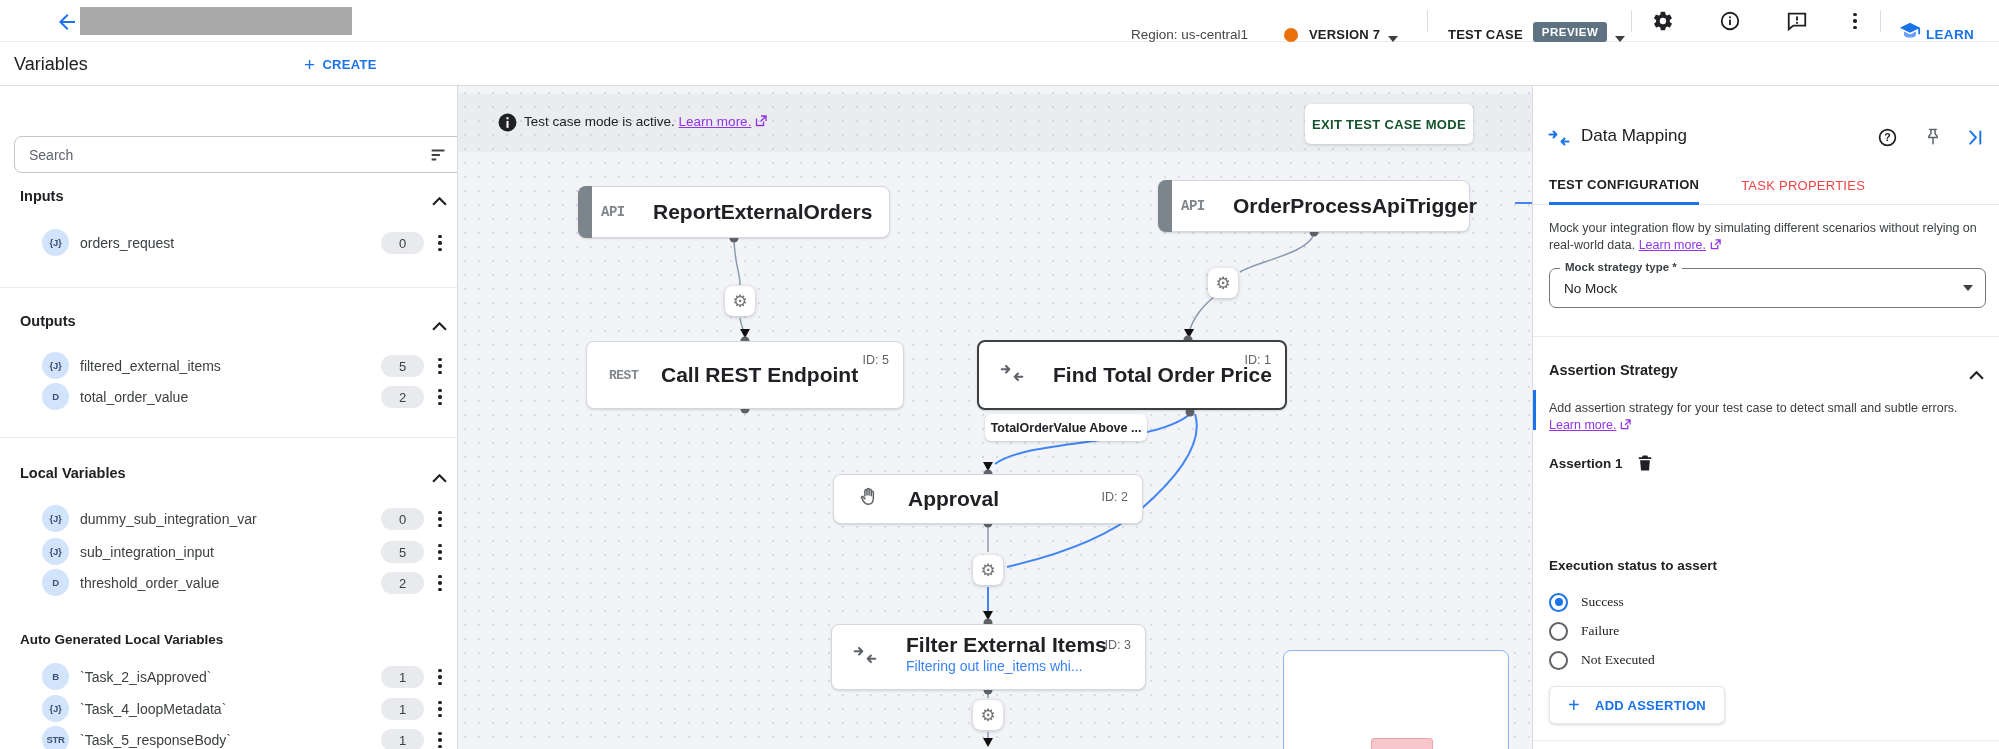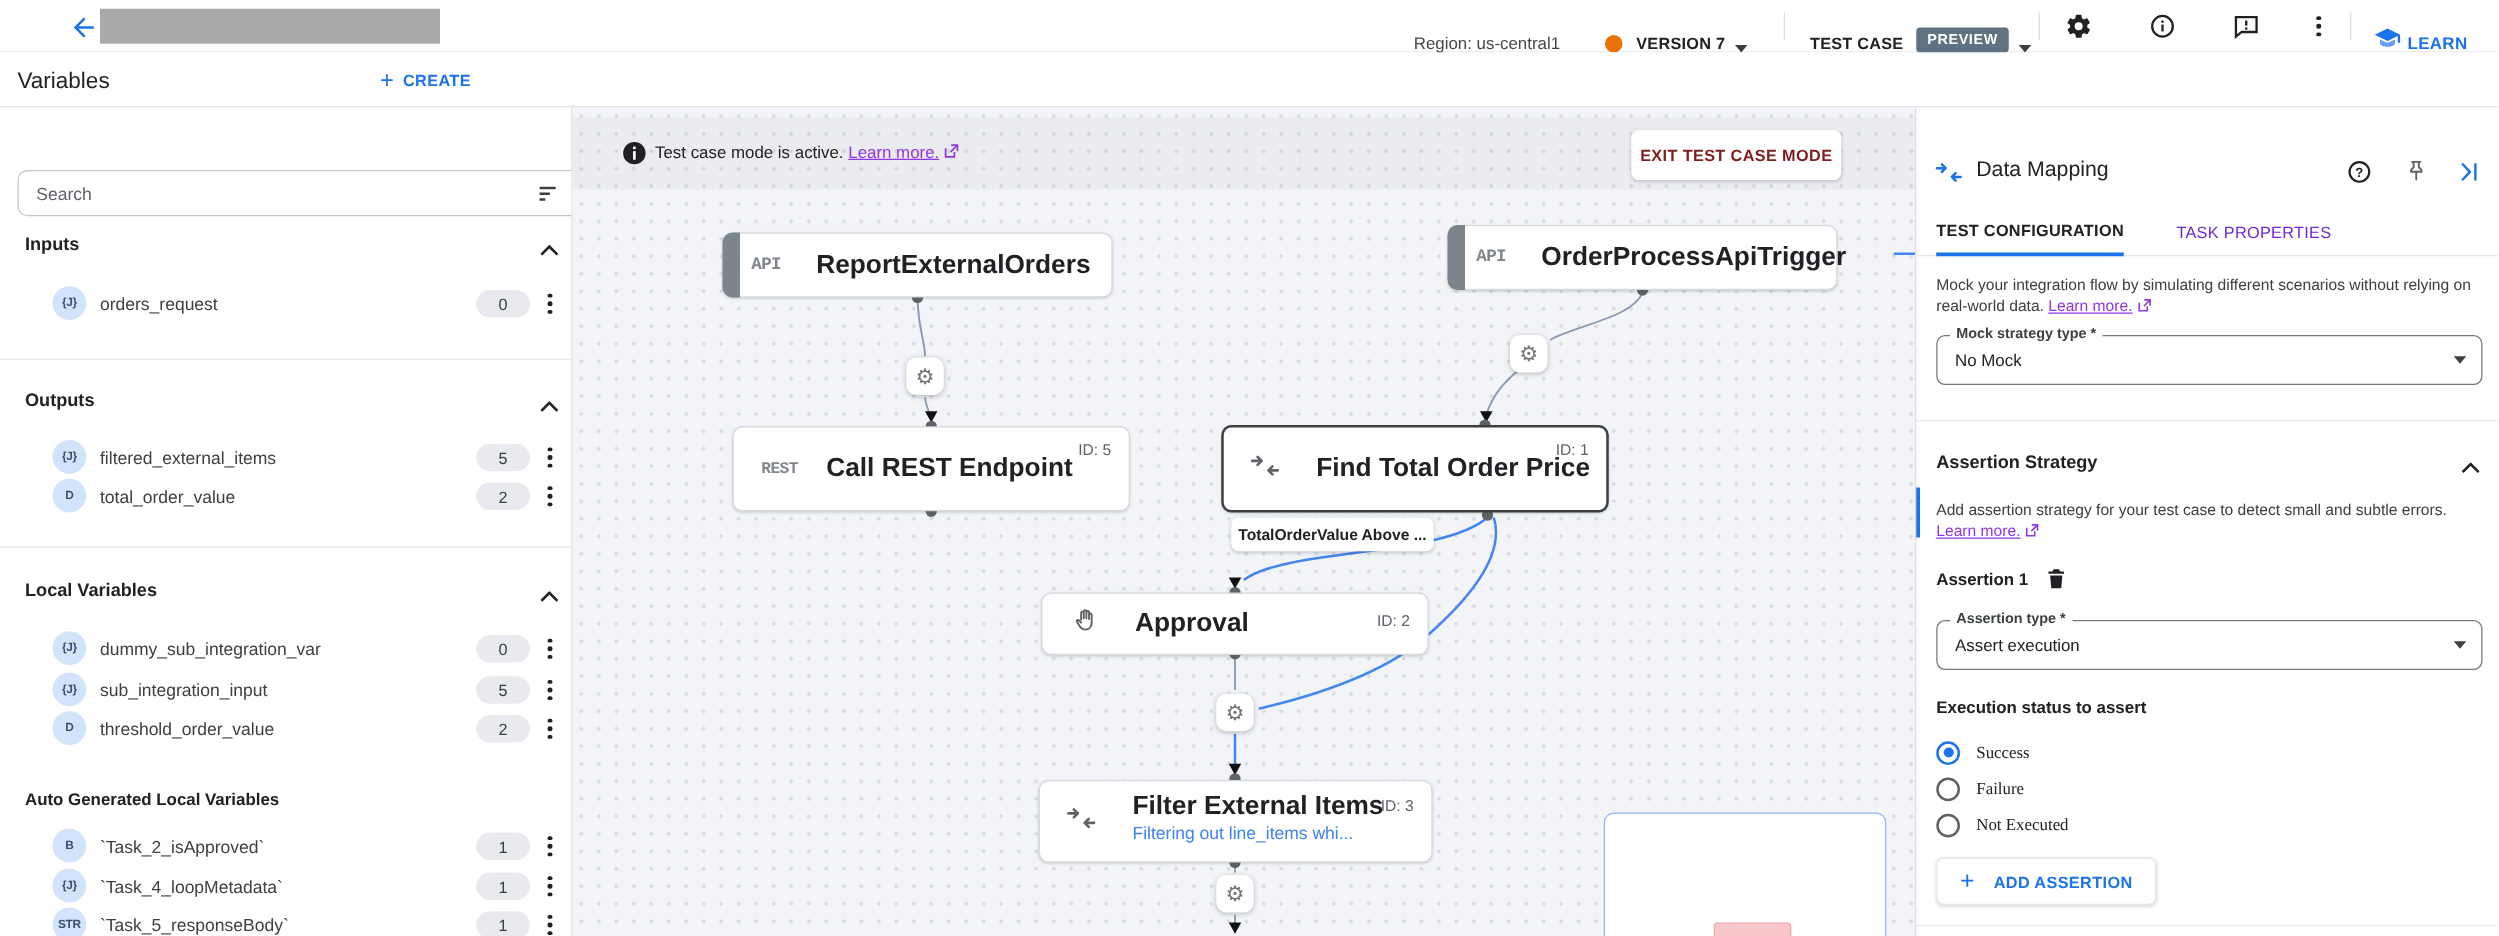--- a/index.html
+++ b/index.html
@@ -59,29 +59,29 @@
   .node-id { position:absolute; right:14px; top:11px; font-size:12.5px; color:#5f6368; }
   .accent { position:absolute; left:-1px; top:-1px; bottom:-1px; width:14px; background:#7d858c; border-radius:8px 0 0 8px; }
   .node-ic { position:absolute; left:20px; top:50%; transform:translateY(-50%); }
   .gear { position:absolute; width:30px; height:30px; background:#fff; border-radius:8px; box-shadow:0 1px 4px rgba(60,64,67,.3); display:flex; align-items:center; justify-content:center; z-index:2; cursor:pointer; }
   .gear::before { content:"\2699"; font-size:17px; color:#757575; line-height:1; }
   .edge-label { position:absolute; left:527px; top:328px; width:162px; height:27px; background:#fff; border-radius:6px; box-shadow:0 1px 3px rgba(60,64,67,.25); display:flex; align-items:center; justify-content:center; font-size:12.5px; font-weight:bold; color:#202124; z-index:3; white-space:nowrap; }
   .banner { position:absolute; left:0; top:0; width:1074px; height:74px; z-index:4; pointer-events:none; }
   .banner * { pointer-events:auto; }
   .banner-text { position:absolute; left:66px; top:28px; font-size:13.5px; color:#202124; white-space:nowrap; }
   .banner-link { color:#9334e6; text-decoration:underline; cursor:pointer; }
-  .exit-btn { position:absolute; left:847px; top:18px; width:168px; height:40px; background:#fff; border-radius:6px; box-shadow:0 1px 3px rgba(60,64,67,.22); display:flex; align-items:center; justify-content:center; color:#7f1d1d; font-size:13px; font-weight:bold; letter-spacing:.3px; cursor:pointer; }
+  .exit-btn { position:absolute; left:847px; top:18px; width:168px; height:40px; background:#fff; border-radius:6px; box-shadow:0 1px 3px rgba(60,64,67,.22); display:flex; align-items:center; justify-content:center; color:#14532d; font-size:13px; font-weight:bold; letter-spacing:.3px; cursor:pointer; }
   .whitebox { position:absolute; left:825px; top:564px; width:226px; height:120px; background:#fff; border:1.5px solid #90b4f8; border-radius:8px; z-index:2; }
   .pinkbox { position:absolute; left:87px; top:87px; width:62px; height:14px; background:#f8c7cb; border:1px solid #f0a5ab; border-radius:3px 3px 0 0; }
 
   
   .panel { position:absolute; left:1532px; top:86px; width:467px; height:663px; background:#fff; border-left:1px solid #dadce0; }
   .panel-title { position:absolute; left:48px; top:40px; font-size:17px; color:#202124; }
   .panel-tabs { position:absolute; left:0; top:80px; width:467px; height:39px; border-bottom:1px solid #e6e8eb; display:flex; padding-left:16px; gap:42px; }
-  .ptab { display:flex; align-items:center; font-size:13px; letter-spacing:.25px; color:#6d28d9; cursor:pointer; height:39px; }
+  .ptab { display:flex; align-items:center; font-size:13px; letter-spacing:.25px; color:#ef4444; cursor:pointer; height:39px; }
   .ptab.active { color:#202124; font-weight:bold; border-bottom:3px solid #1a73e8; }
   .pdesc { position:absolute; left:16px; width:438px; font-size:12.5px; line-height:17px; color:#3c4043; }
   .plink { color:#9334e6; text-decoration:underline; cursor:pointer; }
   .pselect { position:absolute; left:16px; width:437px; height:40px; border:1px solid #747775; border-radius:7px; background:#fff; cursor:pointer; }
   .pselect .flabel { position:absolute; top:-8px; left:10px; background:#fff; padding:0 5px; font-size:11.5px; font-weight:bold; color:#3c4043; }
   .pselect .fvalue { position:absolute; left:14px; top:0; height:38px; display:flex; align-items:center; font-size:13.5px; color:#202124; }
   .pselect .caret { position:absolute; right:12px; top:16px; }
   .pdiv { position:absolute; left:0; width:467px; height:1px; background:#e8eaed; }
   .psection { position:absolute; left:16px; font-size:14.5px; font-weight:bold; color:#202124; }
   .passert-row { position:absolute; left:16px; display:flex; align-items:center; gap:14px; }
@@ -525,25 +525,20 @@
 
     <div class="passert-row" style="top:368px;">
       <span class="passert-label">Assertion 1</span>
       <span class="icon-btn">
         <svg width="16" height="18" viewBox="0 0 18 20">
             <path d="M6.5 1.5h5l1 2H16v2H2v-2h3.5zM3.5 7h11l-1 11.5h-9z" fill="#202124"></path>
           </svg>
       </span>
     </div>
 
-    <div class="pselect" style="top:410px;">
-      <span class="flabel">Assertion type *</span>
-      <span class="fvalue">Assert execution</span>
-      <span class="caret"></span>
-    </div>
 
     <div class="passert-label abs" style="left:16px; top:472px;">Execution status to assert</div>
 
     <div class="radio-row" style="top:503px;">
       <span class="radio sel"></span>
       <span class="radio-label">Success</span>
     </div>
     <div class="radio-row" style="top:532px;">
       <span class="radio"></span>
       <span class="radio-label">Failure</span>

